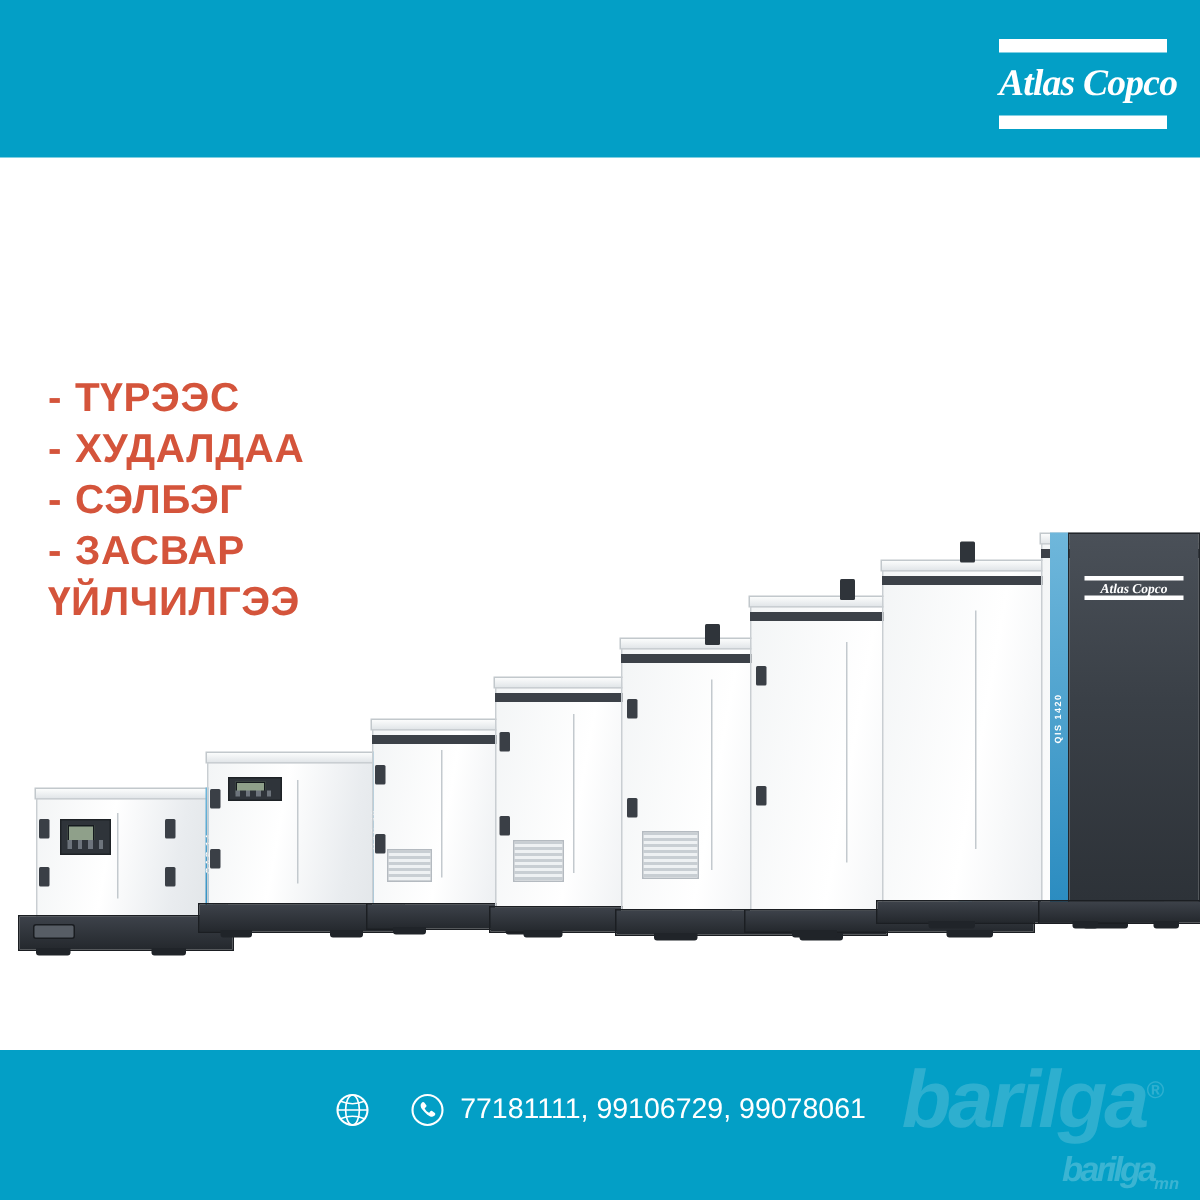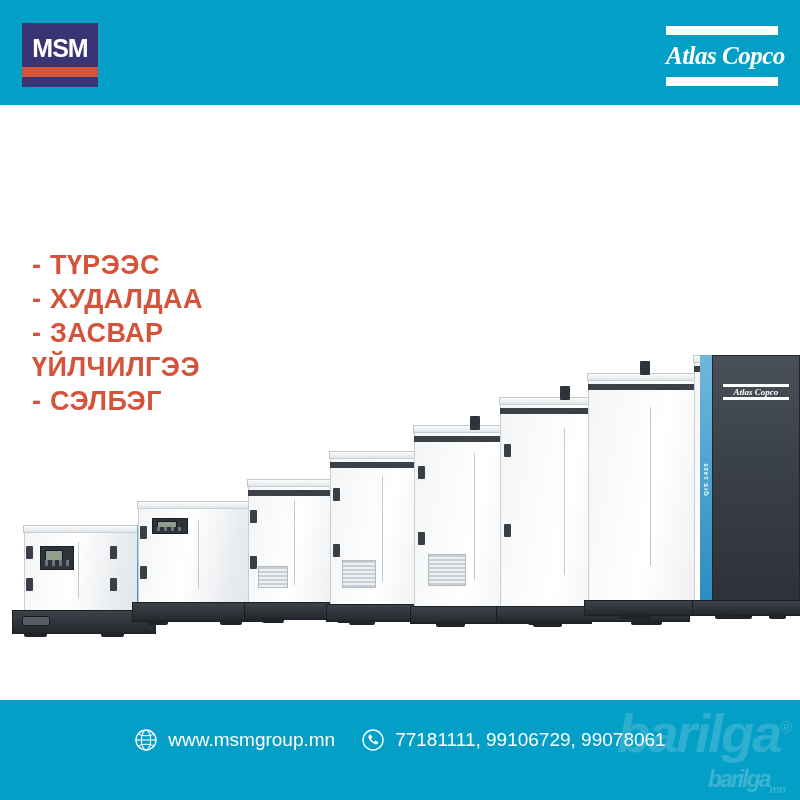--- a/index.html
+++ b/index.html
@@ -42,21 +42,21 @@
   
   #footer-contact{position:absolute;left:0;top:728px;width:800px;display:flex;
      justify-content:center;align-items:center;gap:26px;color:#fff;font-size:19px;}
   #footer-contact .item{display:flex;align-items:center;gap:10px;white-space:nowrap;}
   .ic{display:inline-block;width:24px;height:24px;flex:0 0 24px;}
   .ic svg{display:block;}
 
   
   .wm{position:absolute;color:#ffffff;font-weight:bold;font-style:italic;
       letter-spacing:-2px;pointer-events:none;}
-  #wm-big{right:8px;top:702px;font-size:54px;opacity:.17;}
+  #wm-big{right:24px;top:702px;font-size:54px;opacity:.17;}
   #wm-big .reg{font-size:16px;vertical-align:super;letter-spacing:0;}
   #wm-small{right:14px;top:766px;font-size:23px;opacity:.22;}
   #wm-small .mn{font-size:11px;vertical-align:sub;letter-spacing:0;}
 
   
   #generators{position:absolute;left:0;top:340px;width:800px;height:320px;}
   .gen{position:absolute;}
   .gen .shadow{position:absolute;left:4%;right:-2%;bottom:-6px;height:10px;
      background:radial-gradient(ellipse at center,rgba(0,0,0,.30),rgba(0,0,0,0) 72%);}
   
@@ -106,39 +106,34 @@
   
   .gen .lug{position:absolute;width:10px;height:14px;background:#2f343a;border-radius:1px;}
 </style>
 </head>
 <body>
 
 <div id="poster">
 
   <div id="header-band" class="band"></div>
 
-  <div id="msm-logo">
-    <div class="msm-word">MSM</div>
-    <div class="bar-orange"></div>
-    <div class="bar-navy"></div>
-  </div>
 
   <div id="atlas-logo">
     <div class="ac-bar top"></div>
     <div class="ac-word">Atlas Copco</div>
     <div class="ac-bar bot"></div>
   </div>
 
 
   <div id="service-list">
     <div class="li"><span class="dash">-</span><span>ТҮРЭЭС</span></div>
     <div class="li"><span class="dash">-</span><span>ХУДАЛДАА</span></div>
+    <div class="li"><span class="dash">-</span><span>СЭЛБЭГ</span></div>
     <div class="li"><span class="dash">-</span><span>ЗАСВАР
    ҮЙЛЧИЛГЭЭ</span></div>
-    <div class="li"><span class="dash">-</span><span>СЭЛБЭГ</span></div>
   </div>
 
   <div id="generators">
 
     <div class="gen" style="left:24px;top:192px;width:128px;height:80px;">
       <div class="shadow"></div>
       <div class="roof"></div>
       <div class="body"></div>
       <div class="seam" style="left:54px;"></div>
       <div class="hinge" style="left:2px;top:14px;"></div>
@@ -349,21 +344,20 @@
     <div class="item">
       <span class="ic">
         <svg width="24" height="24" viewBox="0 0 24 24">
           <circle cx="12" cy="12" r="10" fill="none" stroke="#fff" stroke-width="1.4"></circle>
           <ellipse cx="12" cy="12" rx="4.6" ry="10" fill="none" stroke="#fff" stroke-width="1.1"></ellipse>
           <line x1="2" y1="12" x2="22" y2="12" stroke="#fff" stroke-width="1.1"></line>
           <path d="M4 6.2 Q12 9.4 20 6.2" fill="none" stroke="#fff" stroke-width="1"></path>
           <path d="M4 17.8 Q12 14.6 20 17.8" fill="none" stroke="#fff" stroke-width="1"></path>
         </svg>
       </span>
-      <span>www.msmgroup.mn</span>
     </div>
     <div class="item">
       <span class="ic">
         <svg width="24" height="24" viewBox="0 0 24 24">
           <circle cx="12" cy="12" r="10" fill="none" stroke="#fff" stroke-width="1.4"></circle>
           <path d="M8.2 7.1c.6-.6 1.3-.5 1.8.1l1.1 1.4c.4.5.3 1-.1 1.4l-.7.6c-.2.2-.2.4-.1.6.5 1 1.5 2 2.5 2.5.2.1.4.1.6-.1l.6-.7c.4-.4.9-.5 1.4-.1l1.4 1.1c.6.5.7 1.2.1 1.8-1.3 1.3-3 .8-4.9-.6-1.2-.9-2.3-2-3.2-3.2-1.4-1.9-1.8-3.5-.5-4.8z" fill="#fff"></path>
         </svg>
       </span>
       <span>77181111, 99106729, 99078061</span>
     </div>

